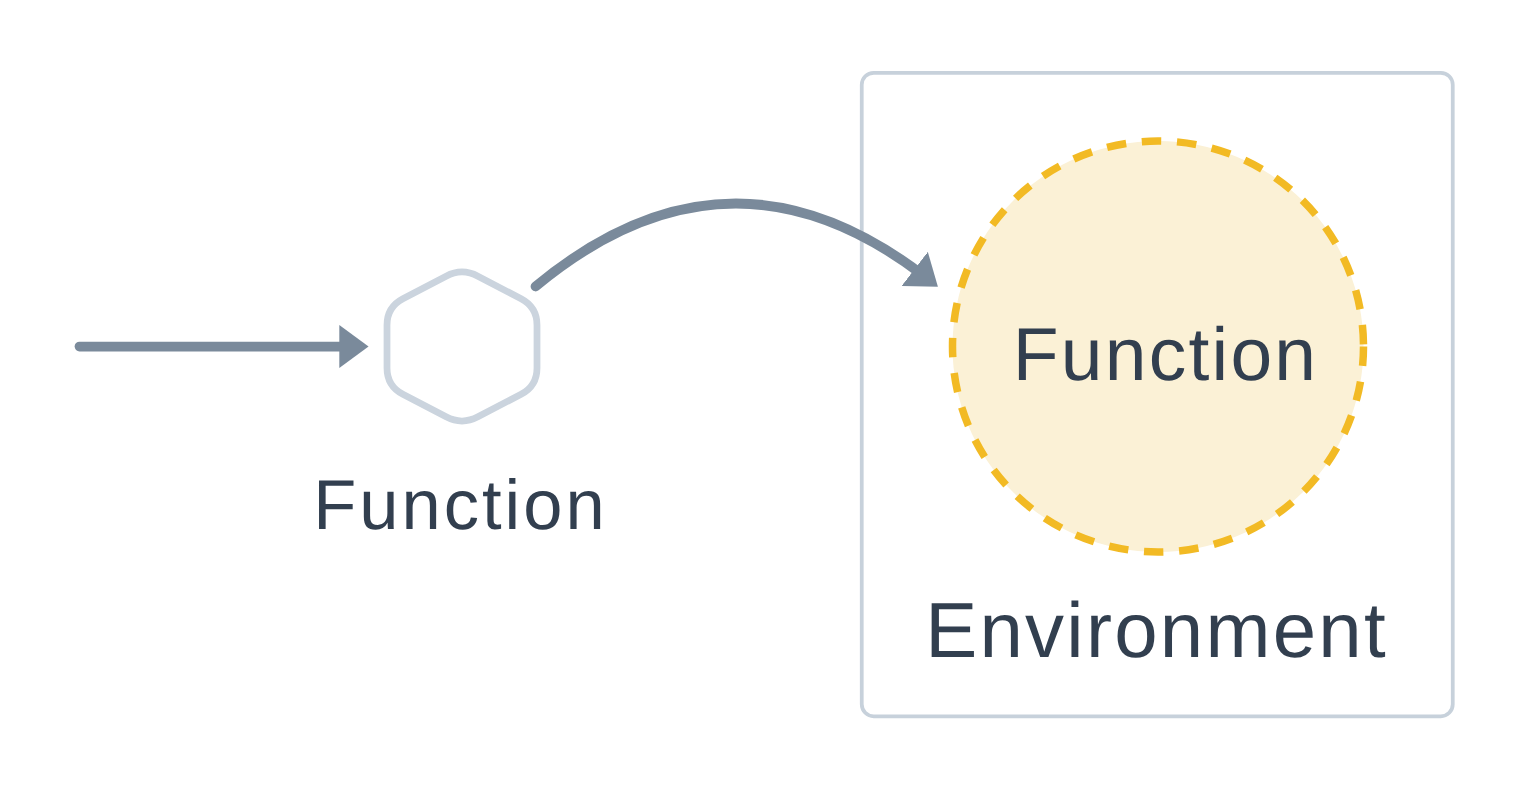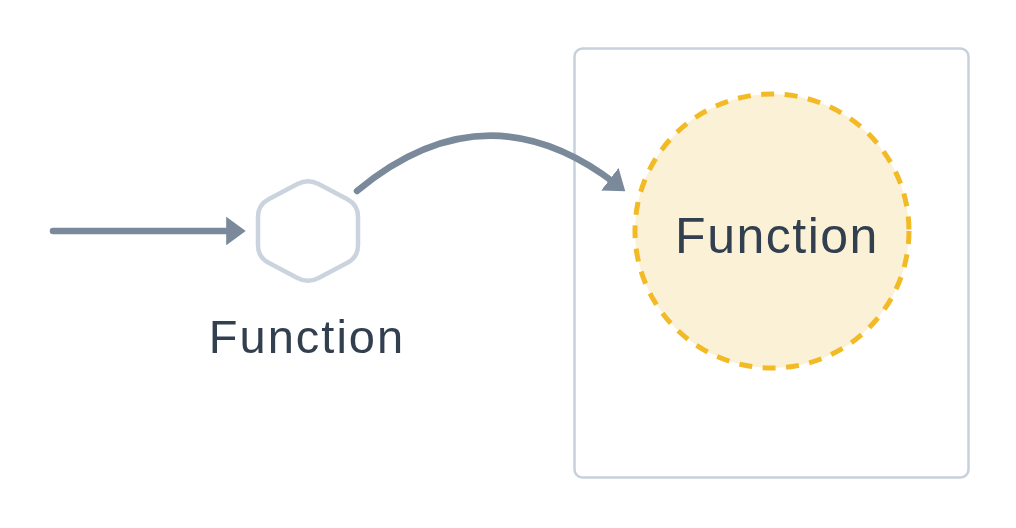--- a/index.html
+++ b/index.html
@@ -99,14 +99,15 @@
              L 318.6 277.9 Q 308 283.5 297.4 277.9
              L 268.6 262.8 Q 258 257.25 258 245.25
              L 258 216.75 Q 258 204.75 268.6 199.2
              L 297.4 184.1 Q 308 178.5 318.6 184.1 Z"></path>
   </svg>
 
   <div class="label label-trigger">Function</div>
 
   <div class="label label-function">Function</div>
 
+  <div class="label label-environment">Environment</div>
 
 </div>
 
 </body></html>

